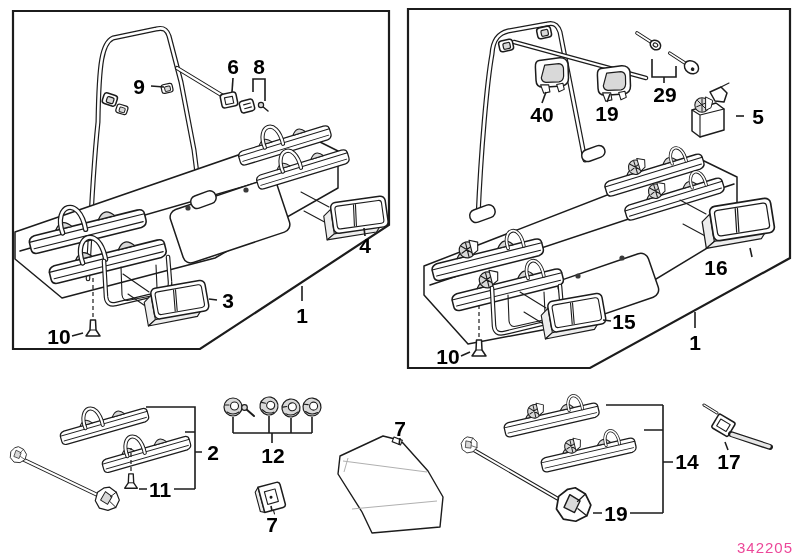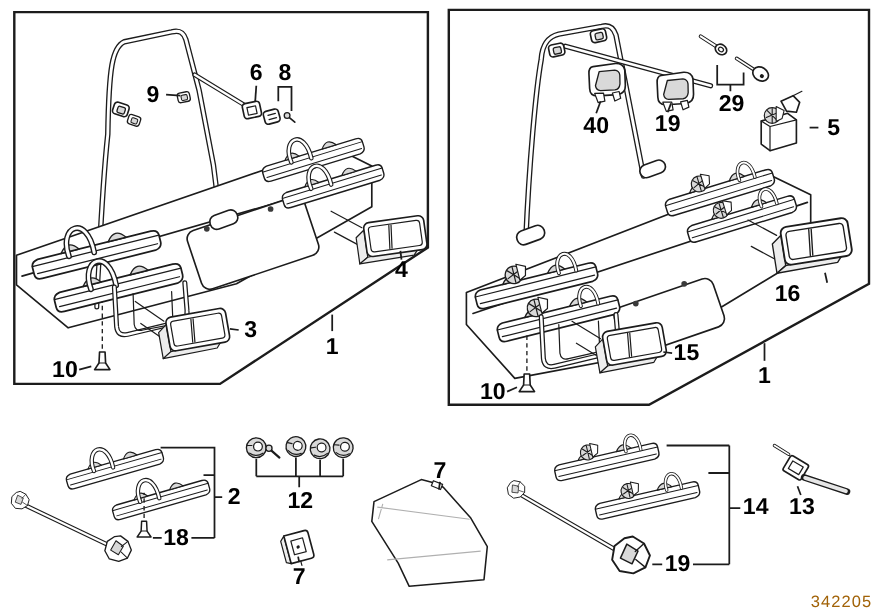--- a/index.html
+++ b/index.html
@@ -3,21 +3,21 @@
 <meta charset="utf-8">
 <style>
   html,body{margin:0;padding:0;background:#fff;}
   .stage{position:relative;width:800px;height:560px;background:#fff;overflow:hidden;
          font-family:"Liberation Sans",sans-serif;}
   .stage svg{position:absolute;left:0;top:0;}
   .callout{position:absolute;transform:translate(-50%,-50%);
            font:700 21px "Liberation Sans",sans-serif;color:#000;line-height:1;
            white-space:nowrap;}
   .dwg{position:absolute;transform:translate(-50%,-50%);
-       font:400 15px "Liberation Sans",sans-serif;color:#a16207;letter-spacing:1px;}
+       font:400 15px "Liberation Sans",sans-serif;color:#ec4899;letter-spacing:1px;}
   
   .ln{fill:none;stroke:#1c1c1c;stroke-width:1.5;stroke-linejoin:round;stroke-linecap:round;}
   .lnT{stroke-width:1.1;}
   .fw{fill:#fff;stroke:#1c1c1c;stroke-width:1.5;stroke-linejoin:round;}
   .fg{fill:#d9d9d9;stroke:#1c1c1c;stroke-width:1.2;stroke-linejoin:round;}
   .fgl{fill:#ededed;stroke:#1c1c1c;stroke-width:1.1;stroke-linejoin:round;}
   .tubeO{fill:none;stroke:#1c1c1c;stroke-width:5;stroke-linecap:round;stroke-linejoin:round;}
   .tubeI{fill:none;stroke:#fff;stroke-width:2.6;stroke-linecap:round;stroke-linejoin:round;}
   .dash{fill:none;stroke:#1c1c1c;stroke-width:1.2;stroke-dasharray:4 3;}
   .cl{fill:none;stroke:#1c1c1c;stroke-width:1.6;stroke-linecap:butt;}
@@ -302,23 +302,23 @@
 <div class="callout" style="left:542px;top:114px">40</div>
 <div class="callout" style="left:607px;top:113px">19</div>
 <div class="callout" style="left:665px;top:94px">29</div>
 <div class="callout" style="left:758px;top:116px">5</div>
 <div class="callout" style="left:716px;top:267px">16</div>
 <div class="callout" style="left:624px;top:321px">15</div>
 <div class="callout" style="left:448px;top:356px">10</div>
 <div class="callout" style="left:695px;top:342px">1</div>
 
 <div class="callout" style="left:213px;top:452px">2</div>
-<div class="callout" style="left:160px;top:489px">18</div>
+<div class="callout" style="left:160px;top:489px">11</div>
 <div class="callout" style="left:273px;top:455px">12</div>
 <div class="callout" style="left:272px;top:524px">7</div>
 <div class="callout" style="left:400px;top:428px">7</div>
 <div class="callout" style="left:687px;top:461px">14</div>
 <div class="callout" style="left:616px;top:513px">19</div>
-<div class="callout" style="left:729px;top:461px">13</div>
+<div class="callout" style="left:729px;top:461px">17</div>
 
 <div class="dwg" style="left:765px;top:547px">342205</div>
 
 </div>
 
 </body></html>

